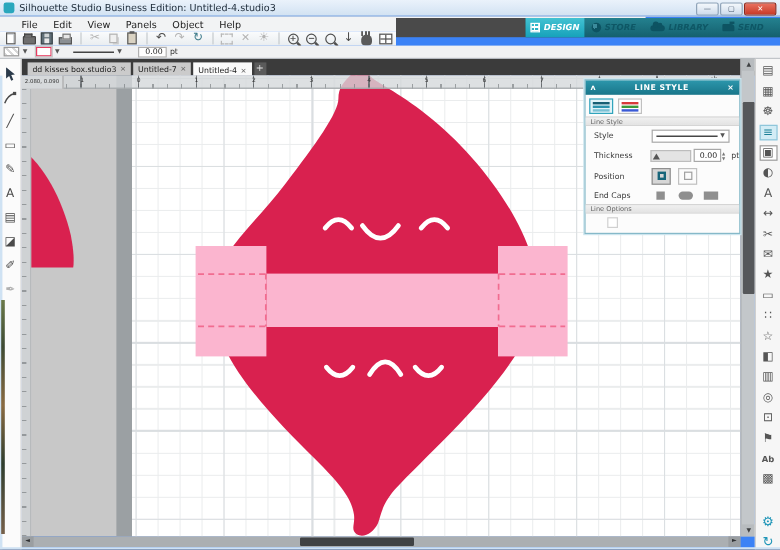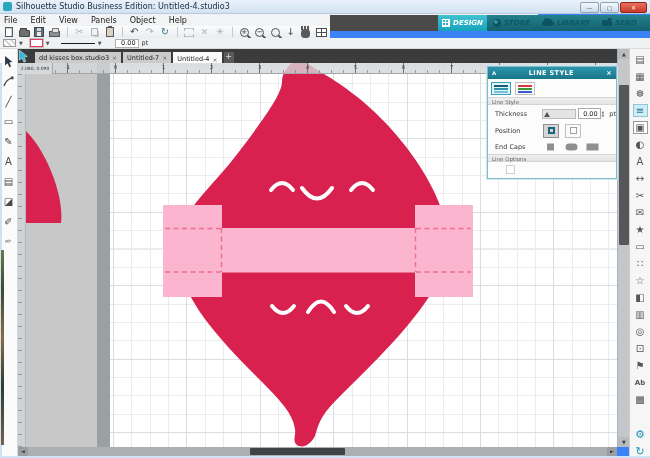--- a/index.html
+++ b/index.html
@@ -13,21 +13,21 @@
     display:flex;align-items:center;padding:0 3px;}
   .appicon{width:9px;height:9px;border-radius:2px;background:#2aa7bd;margin-right:4px;flex:none;}
   .wtitle{font-size:8px;color:#1c2a38;white-space:nowrap;}
   .winbtns{position:absolute;right:3px;top:2px;display:flex;gap:1px;}
   .winbtn{width:19px;height:11px;border:1px solid #8fa3b8;border-radius:2px;
     background:linear-gradient(#f4f8fc,#cfdceb);font-size:6px;line-height:9px;text-align:center;color:#44566b;}
   .winbtn.close{width:27px;background:linear-gradient(#e9705f,#c83a28);color:#fff;border-color:#8e2619;}
 
   
   .menubar{position:absolute;left:0;top:14px;width:538px;height:12px;background:#f2f3f4;
-    display:flex;align-items:center;gap:13px;padding:0 4px;font-size:8px;color:#222;}
+    display:flex;align-items:center;gap:13px;padding:0 18px;font-size:8px;color:#222;}
 
   
   .navbar{position:absolute;left:330px;top:15px;width:320px;height:16px;background:#4a4a4a;font-style:italic;}
   .navteal{position:absolute;left:108px;top:0;right:0;bottom:0;background:linear-gradient(#24818f,#14606e);}
   .navtab{position:absolute;top:0;height:16px;display:flex;align-items:center;gap:3px;
     font-size:7px;font-weight:bold;color:#0e5765;}
   .navtab.active{left:108px;width:49px;justify-content:center;color:#fff;
     background:linear-gradient(#43c2d2,#16a2ba);}
   .ic-grid{width:8px;height:8px;border:1px solid #fff;
     background:repeating-linear-gradient(to right,transparent 0 2px,#fff 2px 3px),
@@ -78,21 +78,21 @@
     background:repeating-linear-gradient(45deg,#d6d6d6 0 2px,#fff 2px 4px);}
   .swatch-line{width:13px;height:8px;background:#fff;border:1.5px solid #e83a5f;outline:1px solid #c2c2c2;}
   .dda{font-size:5px;color:#555;margin-right:4px;}
   .linesample{width:34px;height:7px;display:flex;align-items:center;margin-left:4px;}
   .linesample i{display:block;width:34px;height:1px;background:#1a1a1a;}
   .numbox{width:24px;height:9px;background:#fff;border:1px solid #b0b0b0;font-size:6.5px;
     display:flex;align-items:center;justify-content:flex-end;padding:0 2px;color:#222;margin-left:6px;}
 
   
   .tabbar{position:absolute;left:0;top:49px;width:650px;height:14px;background:#3b3b3b;
-    display:flex;align-items:flex-end;padding:0 16px;gap:2px;}
+    display:flex;align-items:flex-end;padding:0 4px;gap:2px;}
   .tab{height:11px;margin-bottom:0;display:flex;align-items:center;gap:3px;background:#cbcbcb;
     font-size:6.5px;color:#222;padding:0 4px;}
   .tab.active{background:#fafafa;align-items:flex-end;}
   .tab .x{color:#666;font-size:6px;}
   .tabadd{width:10px;height:11px;background:#5a5a5a;color:#ddd;font-size:8px;line-height:10px;text-align:center;}
   .tabcursor{width:12px;height:13px;margin:0 4px 0 1px;align-self:center;}
 
   
   .pasteboard{position:absolute;left:18px;top:63px;width:599px;height:384px;background:#c8c8c8;}
   .pagestrip{position:absolute;left:97px;top:63px;width:13px;height:384px;background:#9ba0a3;}
@@ -449,20 +449,27 @@
           <i style="background:#7bc1d4"></i>
       </span>
       <span class="pic">
         <i style="background:#d63a3a"></i>
           <i style="background:#3a9a3a"></i>
           <i style="background:#3a5ad6"></i>
       </span>
     </div>
     <div class="secbar">Line Style</div>
 
+    <div class="prow" style="height:16px">
+      <span class="lbl">Style</span>
+      <span class="dd">
+        <i></i>
+        <b>▼</b>
+      </span>
+    </div>
 
     <div class="prow" style="height:17px">
       <span class="lbl">Thickness</span>
       <span class="slider"></span>
       <span class="pnum">0.00</span>
       <span class="spin">
         <span>▲</span>
           <span>▼</span>
       </span>
       <span class="punit">pt</span>

